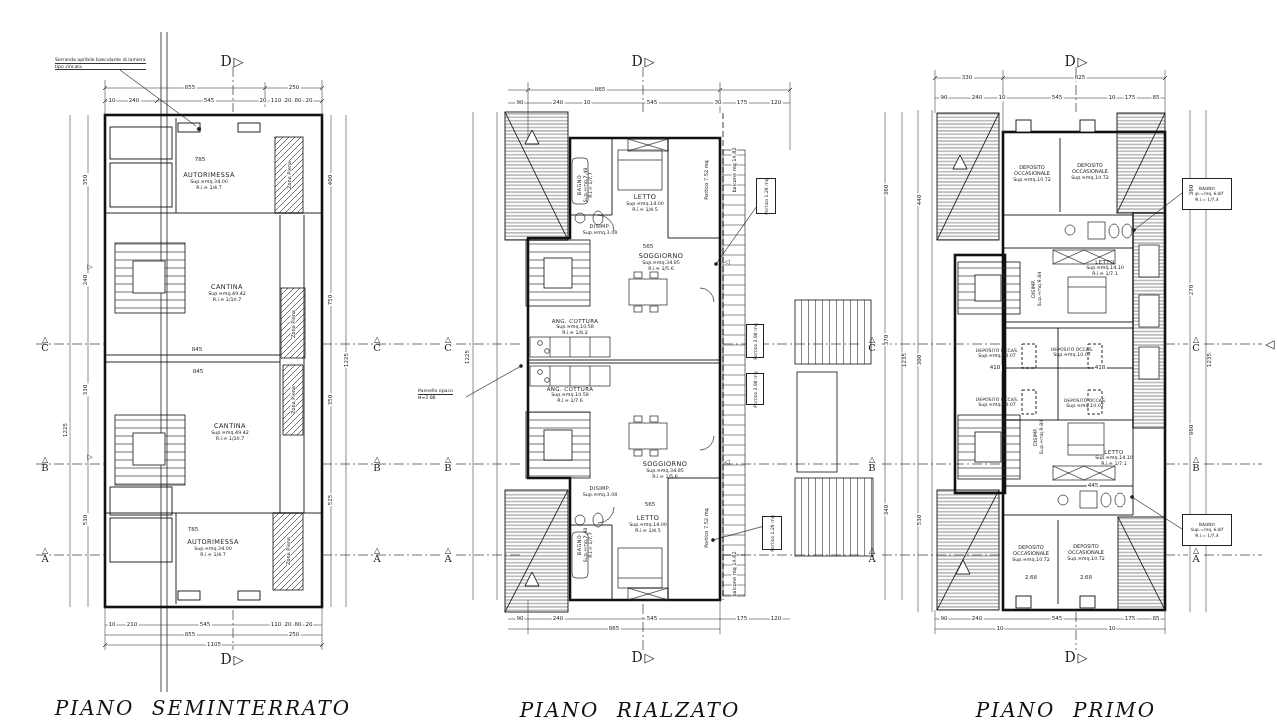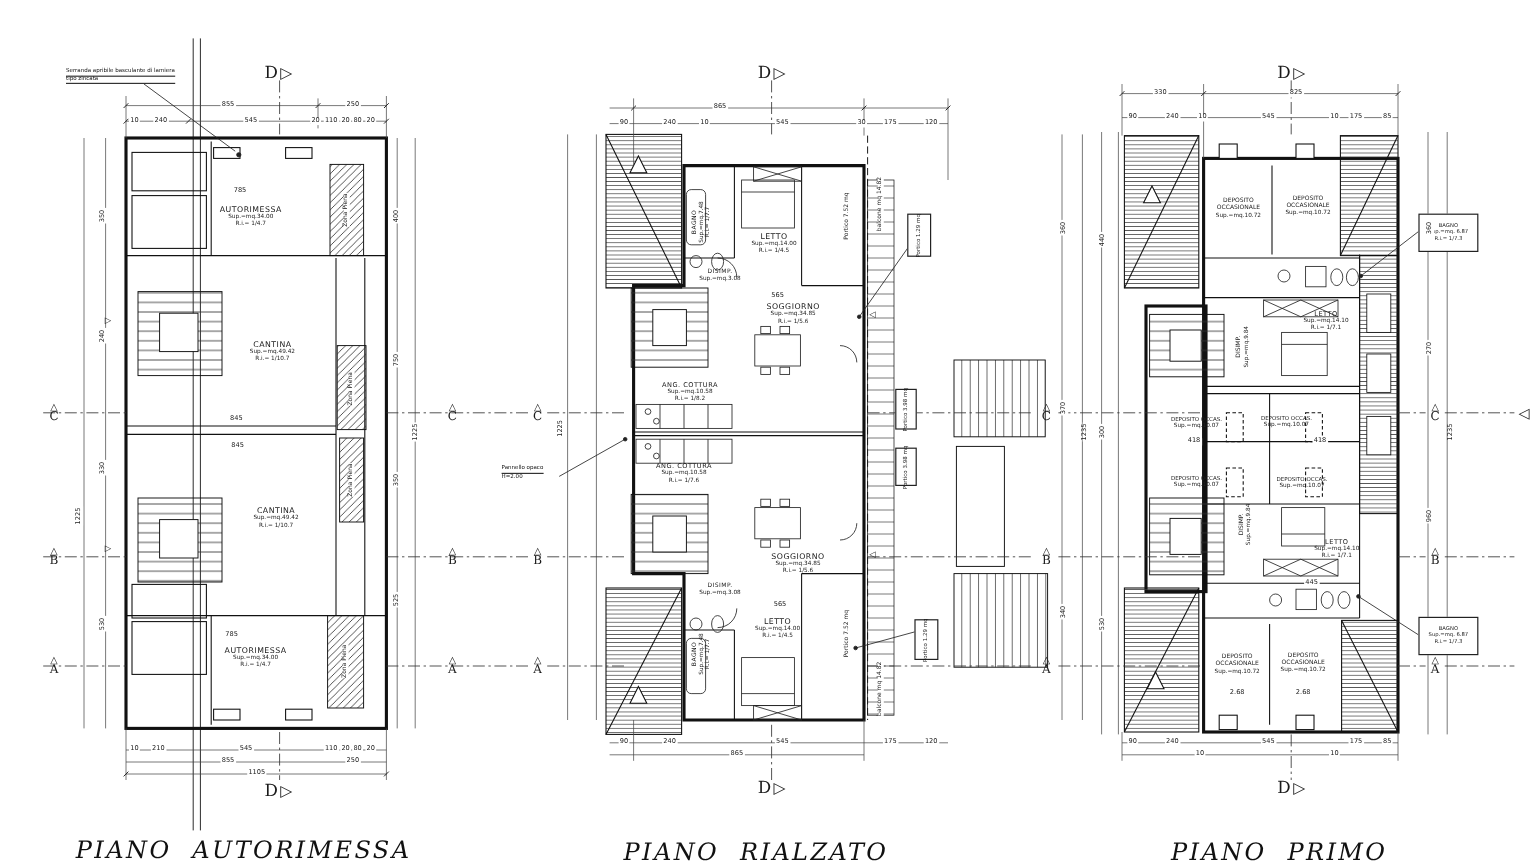--- a/index.html
+++ b/index.html
@@ -465,21 +465,21 @@
   <span class="vdim" style="left:331px;top:300px">750</span>
   <span class="vdim" style="left:331px;top:400px">350</span>
   <span class="vdim" style="left:331px;top:500px">525</span>
   <span class="vdim" style="left:347px;top:360px">1225</span>
   <span class="dim" style="left:200px;top:160px">785</span>
   <span class="dim" style="left:197px;top:350px">845</span>
   <span class="dim" style="left:198px;top:372px">845</span>
   <span class="dim" style="left:193px;top:530px">785</span>
   <span class="arrow" style="left:90px;top:267px">▷</span>
   <span class="arrow" style="left:90px;top:457px">▷</span>
-  <div class="title" style="left:203px;top:696px">PIANO  AUTORIMESSA</div>
+  <div class="title" style="left:203px;top:696px">PIANO  SEMINTERRATO</div>
 </div>
 
 <div>
   <div class="note" style="left:418px;top:388px;text-align:left">
     <div class="nline">Pannello opaco</div>
     <div style="white-space:nowrap">H=2.00</div>
   </div>
 
   <div class="dmarker" style="left:643px;top:61px">
     <span class="mletter">D</span>

